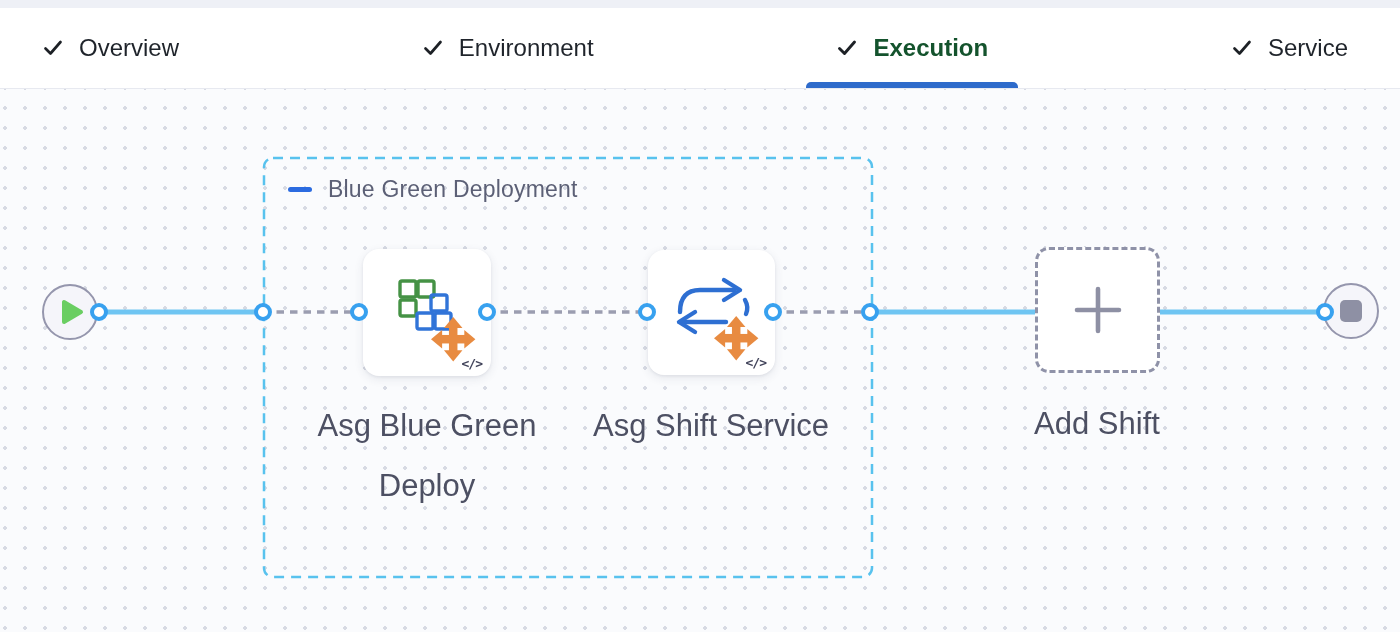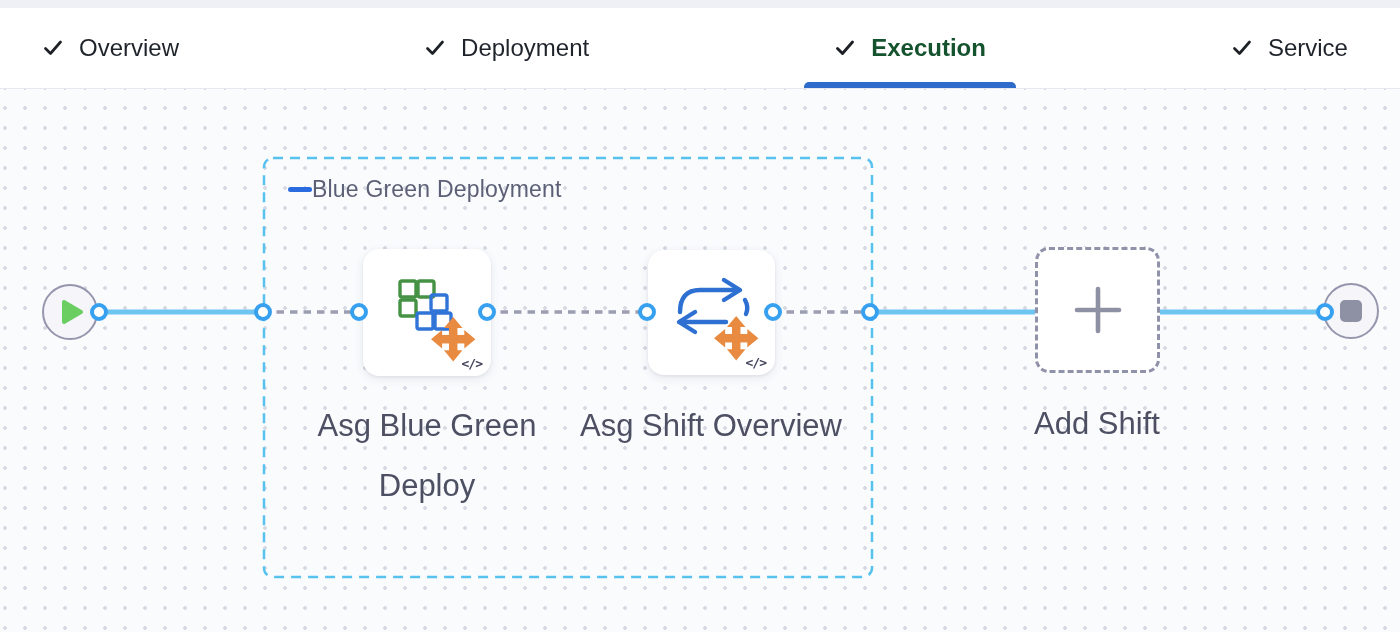--- a/index.html
+++ b/index.html
@@ -18,21 +18,21 @@
   .tab.active::after{content:"";position:absolute;left:-30px;right:-30px;bottom:0;height:6px;
        background:#2e6bcb;border-radius:5px 5px 0 0;}
 
   
   .canvas{position:absolute;left:0;top:89px;width:1400px;height:543px;background:#fafbfd;
           background-image:radial-gradient(circle,#d7dae3 1.6px,transparent 1.7px);
           background-size:20px 20px;background-position:15px 9px;}
   .overlay{position:absolute;left:0;top:89px;width:1400px;height:543px;z-index:1;pointer-events:none;}
 
   
-  .group-label-row{position:absolute;left:287px;top:176px;display:flex;align-items:center;z-index:2;}
+  .group-label-row{position:absolute;left:287px;top:176px;display:flex;align-items:center;gap:16px;z-index:2;}
   .collapse-btn{width:25px;height:25px;display:flex;align-items:center;justify-content:center;cursor:pointer;}
   .collapse-btn .bar{width:24px;height:5px;border-radius:3px;background:#2b6be0;}
   .group-title{font-size:23px;color:#5c6076;font-weight:400;letter-spacing:.2px;}
 
   
   .stepcard{position:absolute;background:#ffffff;border-radius:16px;z-index:2;cursor:pointer;
             box-shadow:0 3px 10px rgba(50,60,90,0.10), 0 1px 3px rgba(50,60,90,0.08);}
   .stepcard .code{position:absolute;right:9px;bottom:5px;font-size:13px;font-weight:700;
             color:#41435a;letter-spacing:-1px;font-family:"DejaVu Sans Mono",monospace;}
   .card1{left:363px;top:249px;width:128px;height:127px;}
@@ -61,21 +61,21 @@
     <div class="tab">
       <svg class="chk" viewBox="0 0 22 22">
         <path d="M3.5 11.5 L8.5 16.5 L18.5 5" fill="none" stroke="#1d2126" stroke-width="2.7" stroke-linecap="round" stroke-linejoin="round"></path>
       </svg>
       <span>Overview</span>
     </div>
     <div class="tab">
       <svg class="chk" viewBox="0 0 22 22">
         <path d="M3.5 11.5 L8.5 16.5 L18.5 5" fill="none" stroke="#1d2126" stroke-width="2.7" stroke-linecap="round" stroke-linejoin="round"></path>
       </svg>
-      <span>Deployment</span>
+      <span>Environment</span>
     </div>
     <div class="tab active">
       <svg class="chk" viewBox="0 0 22 22">
         <path d="M3.5 11.5 L8.5 16.5 L18.5 5" fill="none" stroke="#1d2126" stroke-width="2.9" stroke-linecap="round" stroke-linejoin="round"></path>
       </svg>
       <span>Execution</span>
     </div>
     <div class="tab">
       <svg class="chk" viewBox="0 0 22 22">
         <path d="M3.5 11.5 L8.5 16.5 L18.5 5" fill="none" stroke="#1d2126" stroke-width="2.7" stroke-linecap="round" stroke-linejoin="round"></path>
@@ -168,16 +168,16 @@
   <div class="port" style="left:99px;top:312px;"></div>
   <div class="port" style="left:263px;top:312px;"></div>
   <div class="port" style="left:359px;top:312px;"></div>
   <div class="port" style="left:487px;top:312px;"></div>
   <div class="port" style="left:647px;top:312px;"></div>
   <div class="port" style="left:773px;top:312px;"></div>
   <div class="port" style="left:870px;top:312px;"></div>
   <div class="port" style="left:1325px;top:312px;"></div>
 
   <div class="nodelabel" style="left:427px;top:396px;width:240px;">Asg Blue Green Deploy</div>
-  <div class="nodelabel" style="left:711px;top:396px;width:300px;">Asg Shift Overview</div>
+  <div class="nodelabel" style="left:711px;top:396px;width:300px;">Asg Shift Service</div>
   <div class="nodelabel" style="left:1097px;top:394px;width:200px;">Add Shift</div>
 
 </div>
 
 </body></html>

